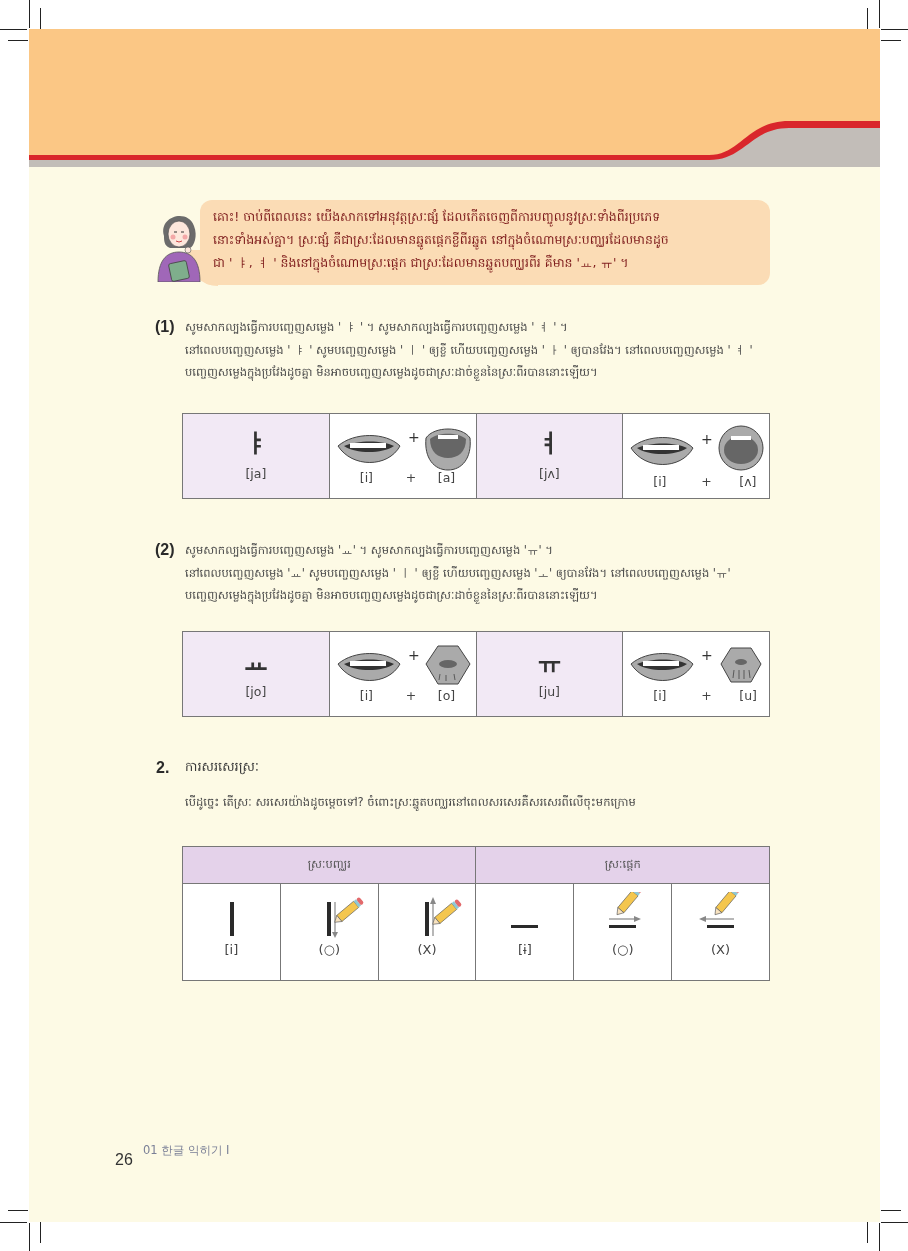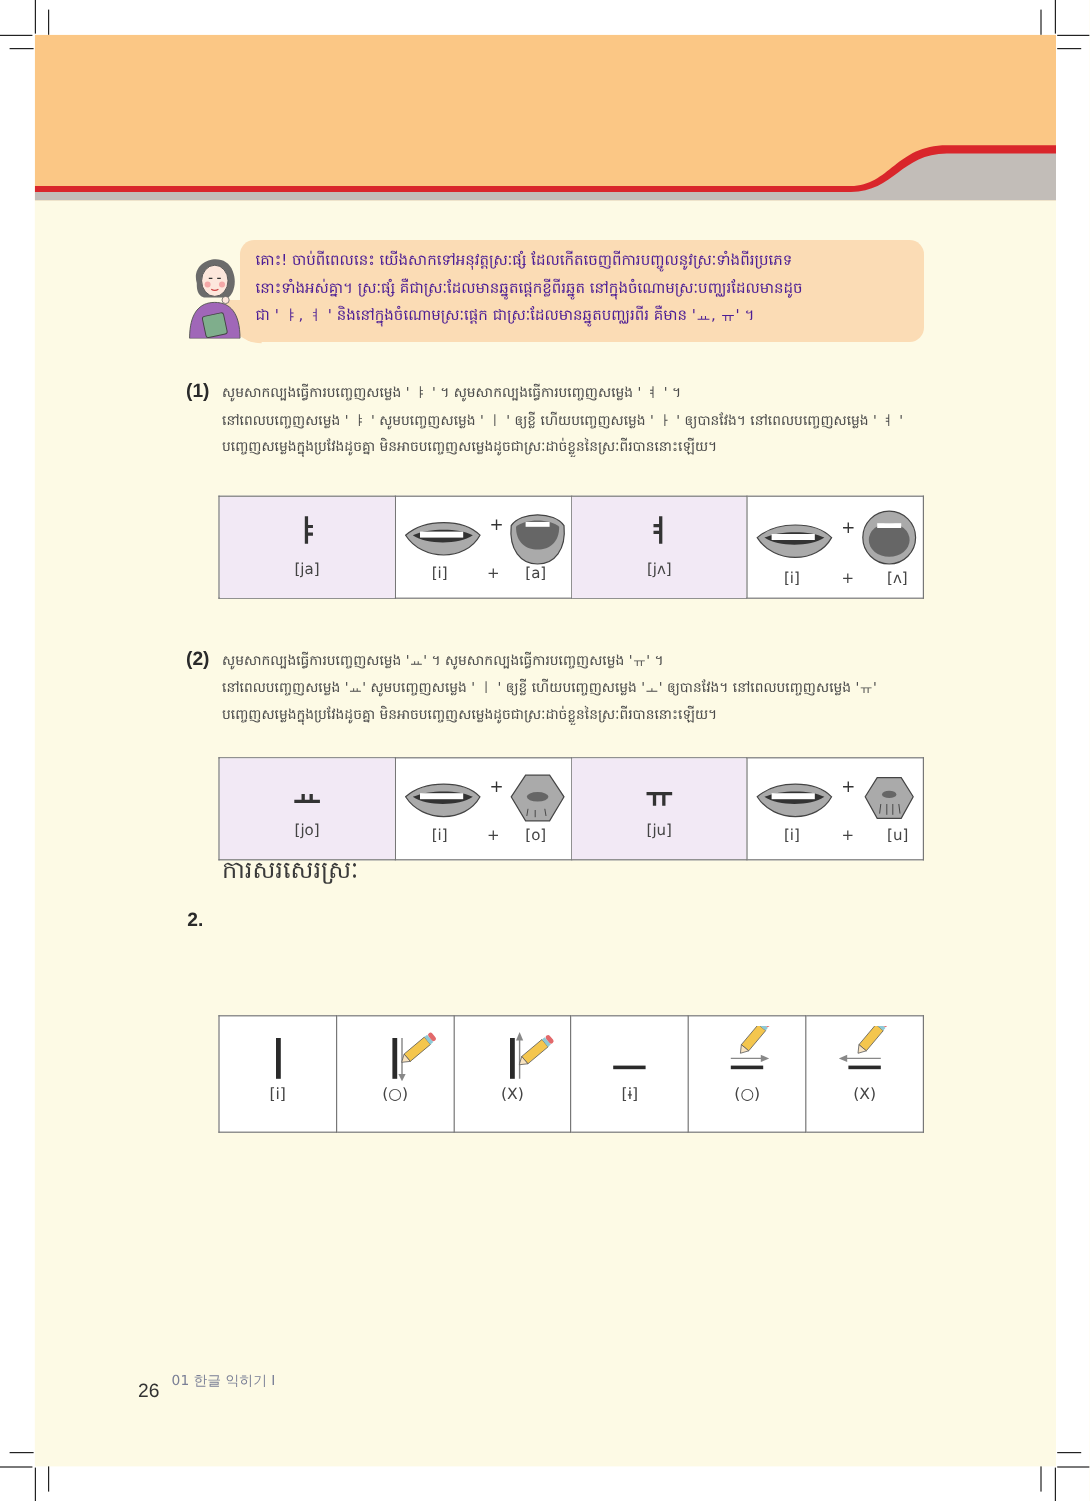--- a/index.html
+++ b/index.html
@@ -20,21 +20,21 @@
   .speech {
     position: absolute; left: 200px; top: 200px; width: 570px; height: 85px;
     background: #fbdcb5; border-radius: 12px;
   }
   .speech-tail {
     position: absolute; left: 188px; top: 250px; width: 30px; height: 36px;
     background: #fbdcb5; border-bottom-left-radius: 30px;
   }
   .speech-text {
     position: absolute; left: 213px; top: 205px; width: 555px;
-    font-size: 12.5px; line-height: 23px; color: #4c1d95;
+    font-size: 12.5px; line-height: 23px; color: #7f1d1d;
   }
   .teacher { position: absolute; left: 150px; top: 206px; width: 60px; height: 76px; }
 
   .sec-num {
     position: absolute; font-family: "Liberation Sans", sans-serif; font-weight: bold;
     font-size: 16px; color: #2a2a2a;
   }
   .para {
     position: absolute; font-size: 11.5px; line-height: 22.5px; color: #4a4a4a;
     white-space: nowrap;
@@ -51,21 +51,21 @@
     display: block; margin-top: 14px; font-size: 26px; font-weight: bold; color: #333; line-height: 30px;
   }
   .ipa { display: block; font-size: 12.5px; color: #444; margin-top: 8px; }
   .mouths { position: absolute; left: 0; top: 0; width: 100%; height: 100%; }
   .mouths .lbl { position: absolute; font-size: 12.5px; color: #444; }
 
   .h2 {
     position: absolute; left: 156px; top: 759px; font-family: "Liberation Sans", sans-serif;
     font-weight: bold; font-size: 16px; color: #2a2a2a;
   }
-  .h2-title { position: absolute; left: 185px; top: 712px; font-size: 20px; color: #3a3a3a; }
+  .h2-title { position: absolute; left: 185px; top: 758px; font-size: 13px; color: #3a3a3a; }
 
   table.write {
     position: absolute; left: 182px; top: 846px; width: 588px; border-collapse: collapse;
     table-layout: fixed; background: #fff;
   }
   table.write th {
     background: #e4d2ea; border: 1px solid #777; height: 34px; font-weight: normal;
     font-size: 11.5px; color: #555;
   }
   table.write td {
@@ -245,24 +245,29 @@
         <span class="lbl" style="left:116px;top:56px">[u]</span>
       </div>
     </td>
   </tr>
 </tbody>
   </table>
 
 <div class="h2">2.</div>
 <div class="h2-title">ការសរសេរស្រៈ</div>
 <div class="para" style="left:185px;top:790px;line-height:24px">
+  <div>បើដូច្នេះ តើស្រៈ សរសេរយ៉ាងដូចម្ដេចទៅ? ចំពោះស្រៈឆ្នូតបញ្ឈរនៅពេលសរសេរគឺសរសេរពីលើចុះមកក្រោម</div>
 </div>
 
 <table class="write">
   <tbody>
+      <tr>
+    <th colspan="3">ស្រៈបញ្ឈរ</th>
+    <th colspan="3">ស្រៈផ្ដេក</th>
+  </tr>
   <tr>
     <td>
       <svg class="write-fig" width="98" height="50" viewBox="0 0 98 50">
         <rect x="47" y="10" width="4" height="34" fill="#2a2a2a"></rect>
       </svg>
       <span class="write-cap">[i]</span>
     </td>
     <td>
       <svg class="write-fig" width="98" height="50" viewBox="0 0 98 50">
         <rect x="46" y="10" width="4" height="34" fill="#2a2a2a"></rect>

